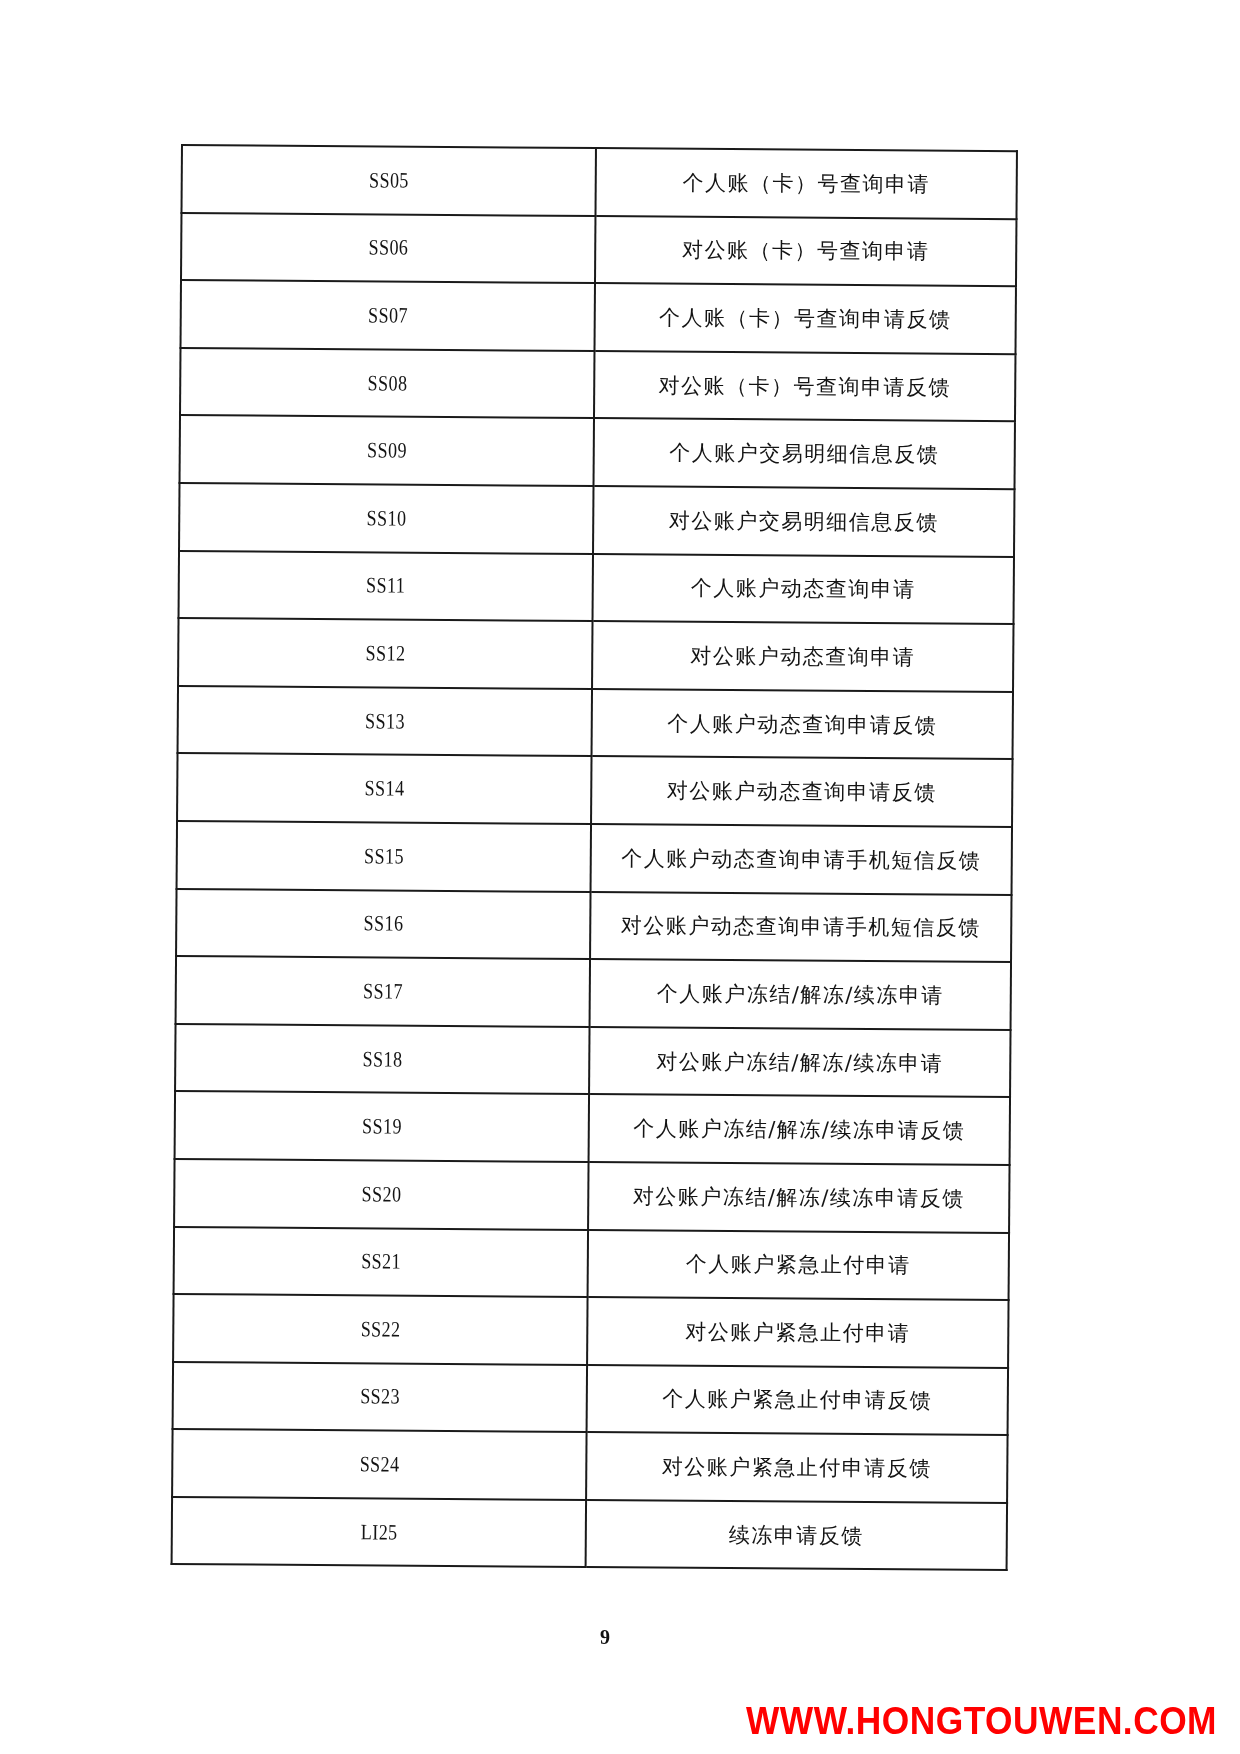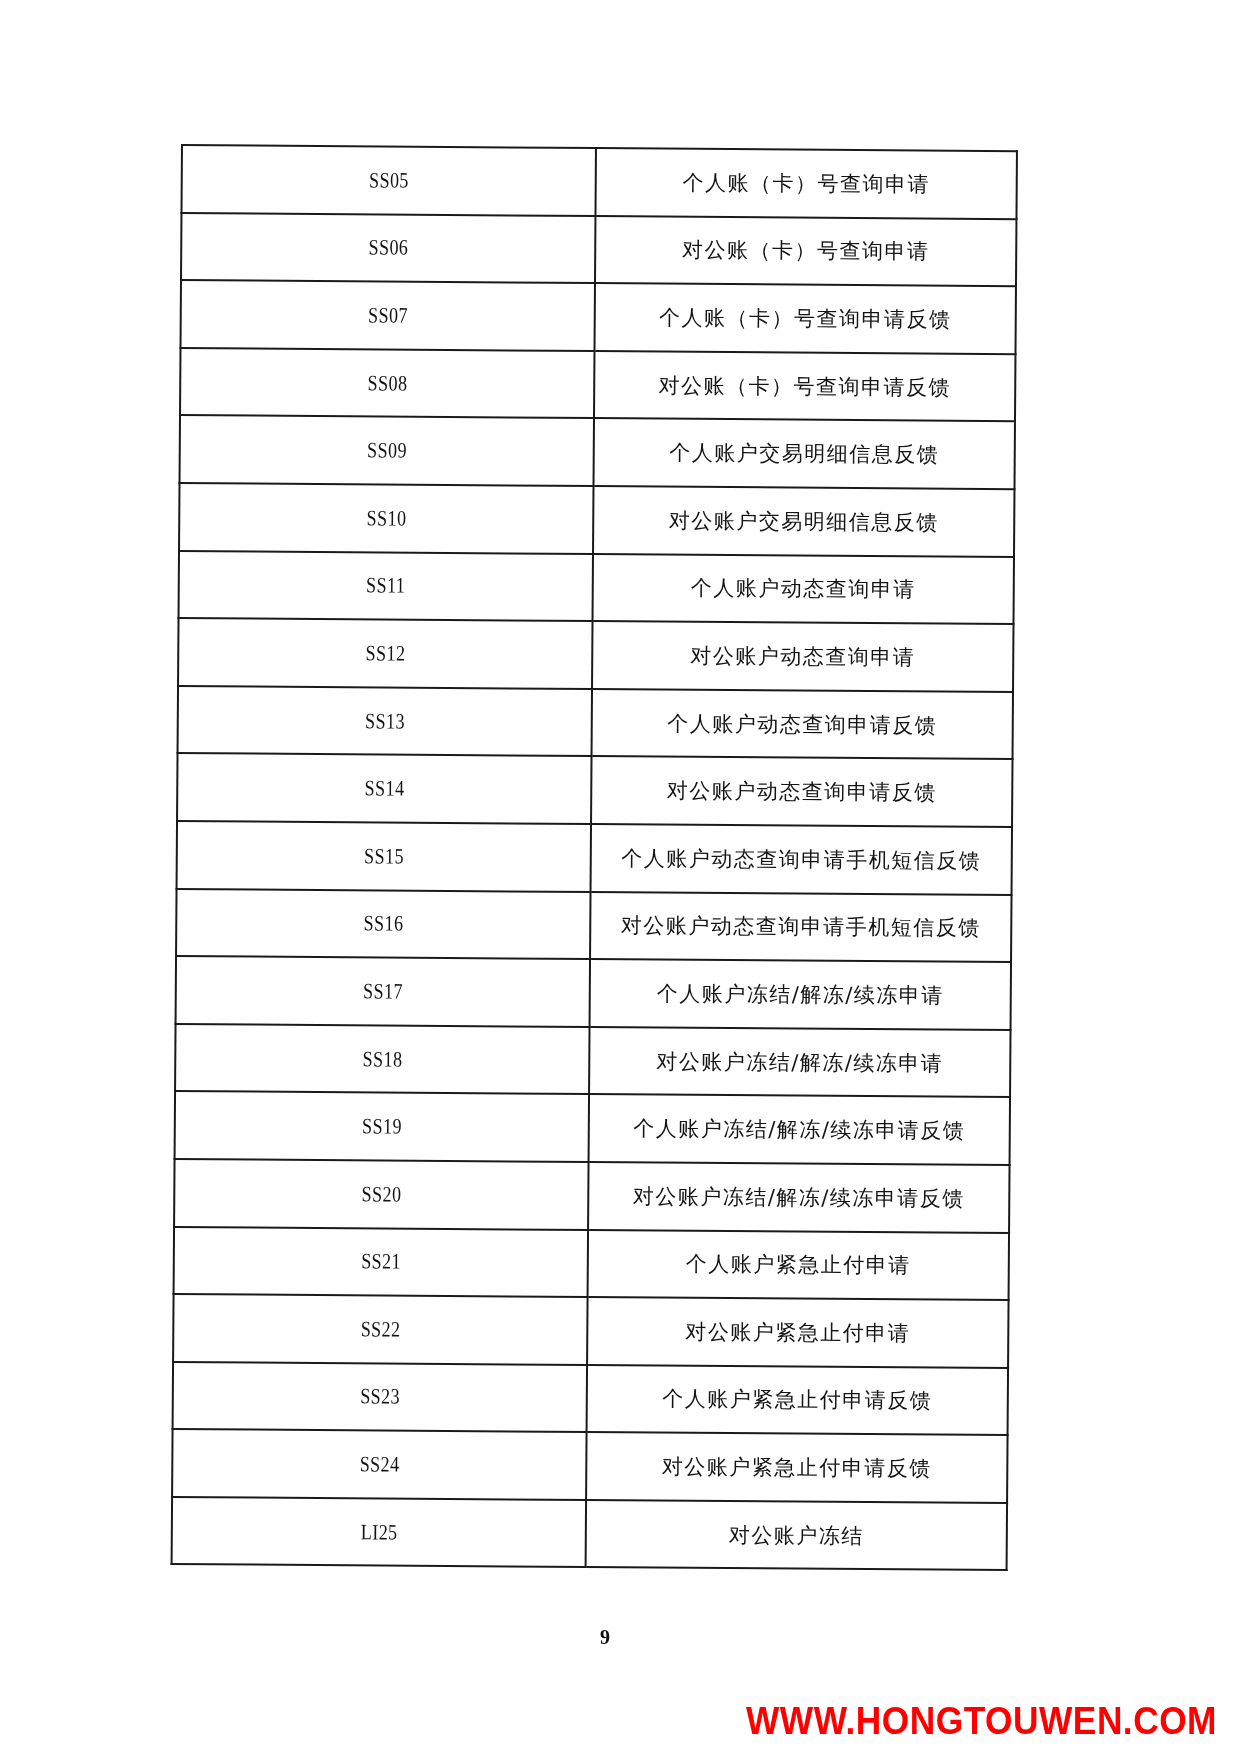--- a/index.html
+++ b/index.html
@@ -169,21 +169,21 @@
       <tr>
         <td class="code-cell"><span>SS23</span></td>
         <td class="name-cell"><span>个人账户紧急止付申请反馈</span></td>
       </tr>
       <tr>
         <td class="code-cell"><span>SS24</span></td>
         <td class="name-cell"><span>对公账户紧急止付申请反馈</span></td>
       </tr>
       <tr>
         <td class="code-cell"><span>LI25</span></td>
-        <td class="name-cell"><span>对公账户冻结</span></td>
+        <td class="name-cell"><span>续冻申请反馈</span></td>
       </tr>
     </tbody>
   </table>
 
   <div class="page-number">9</div>
 
   <div class="watermark">WWW.HONGTOUWEN.COM</div>
 
 </div>
 

